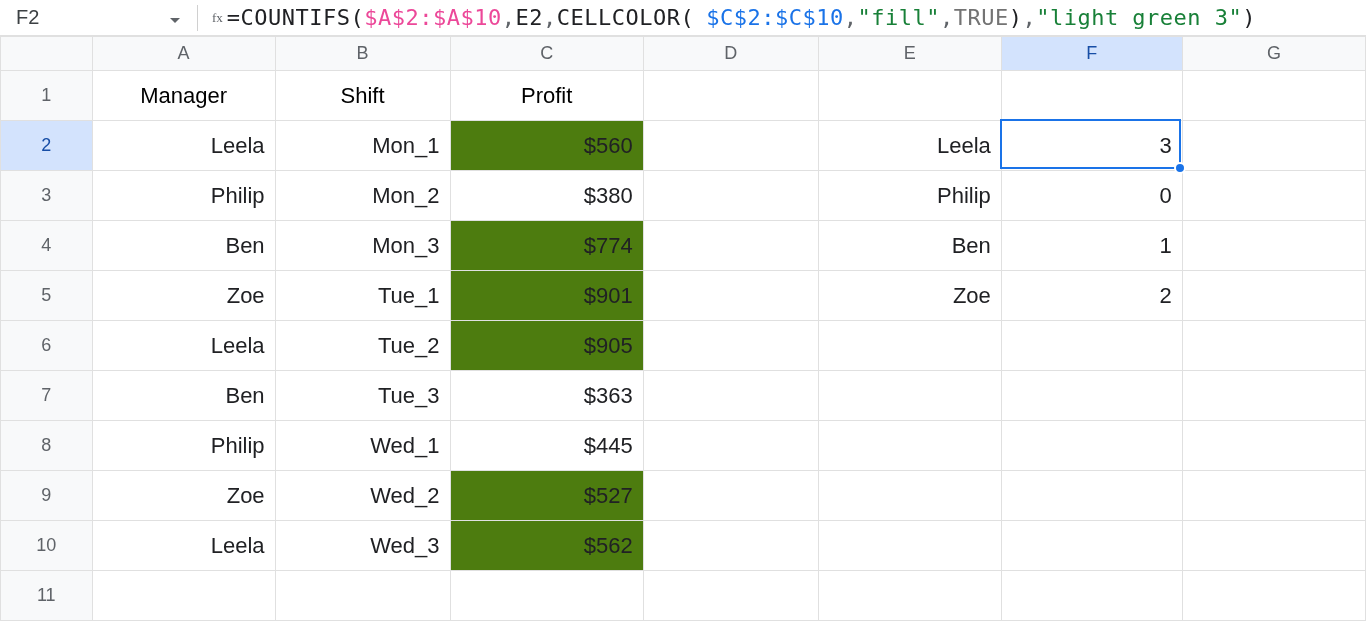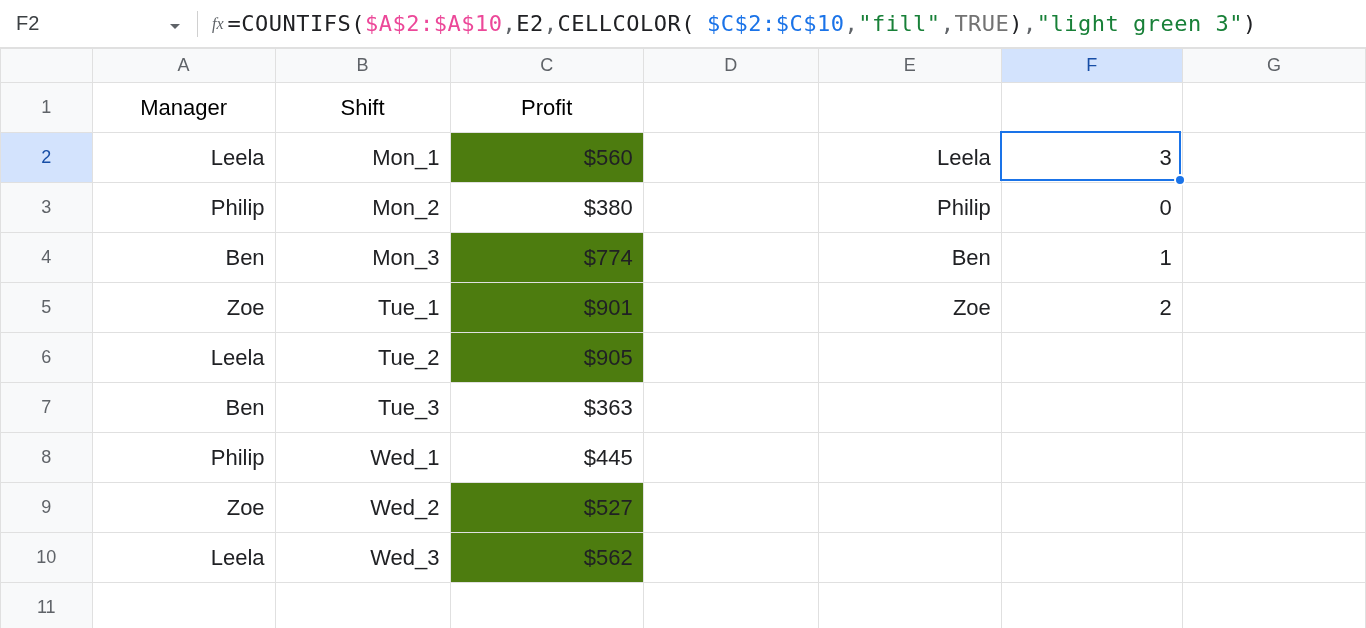--- a/index.html
+++ b/index.html
@@ -11,21 +11,21 @@
     background: #fff;
     width: 1366px;
     height: 628px;
     overflow: hidden;
   }
 
   
   .formula-bar {
     display: flex;
     align-items: center;
-    height: 48px;
+    height: 36px;
     border-bottom: 1px solid #e0e0e0;
     padding: 0 14px 0 6px;
   }
   .name-box {
     width: 155px;
     height: 100%;
     display: flex;
     align-items: center;
     padding-left: 10px;
     font-size: 20px;
@@ -36,24 +36,23 @@
     display: flex; align-items: center; justify-content: center;
     cursor: pointer;
   }
   .dropdown-btn svg { width: 12px; height: 8px; fill: #5f6368; }
   .divider {
     width: 1px; height: 26px;
     background: #d0d0d0;
     margin: 0 10px 0 8px;
   }
   .fx {
-    font-style: italic;
     font-family: "Georgia", serif;
     color: #5f6368;
-    font-size: 16px;
+    font-size: 13px;
     padding: 0 4px;
   }
   .formula-input {
     flex: 1;
     height: 100%;
     display: flex;
     align-items: center;
     font-family: "Consolas","Menlo",monospace;
     font-size: 22px;
     letter-spacing: 0.5px;

